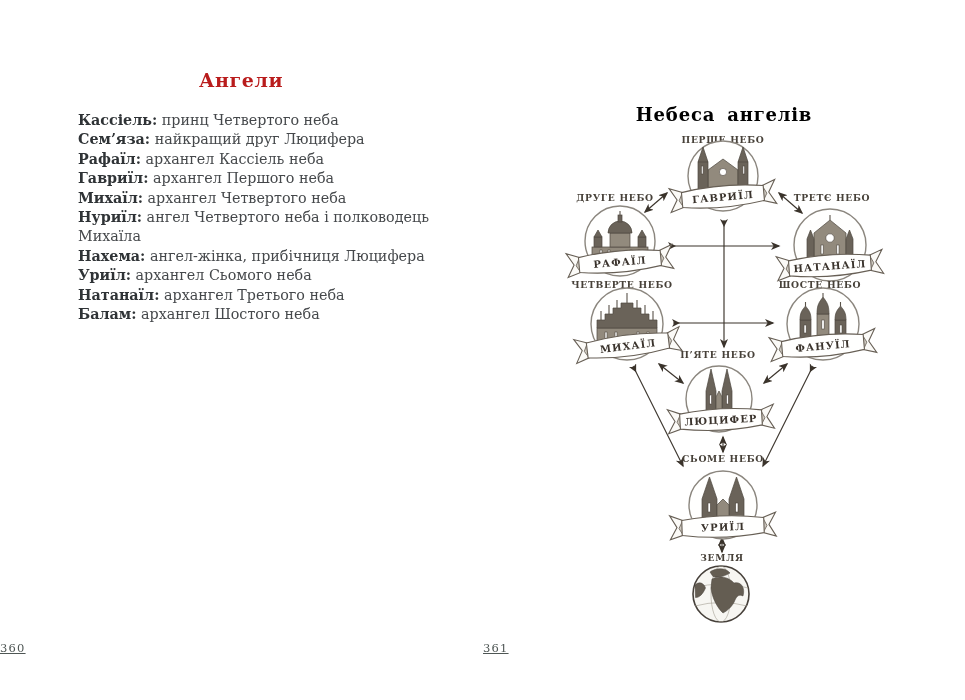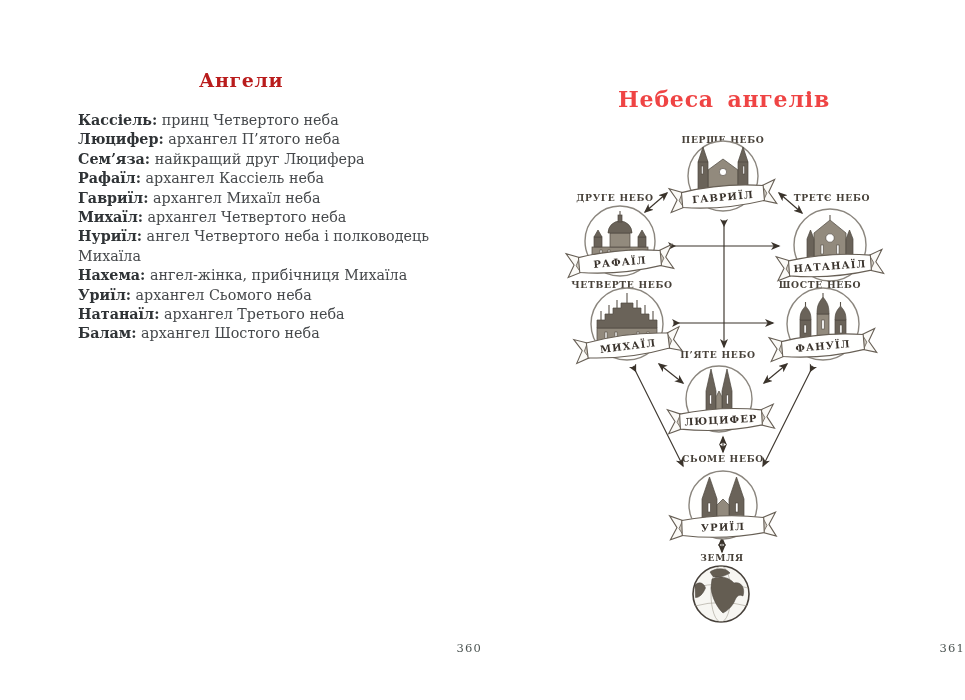--- a/index.html
+++ b/index.html
@@ -19,28 +19,28 @@
     letter-spacing:.6px;color:#b91c1c;
   }
   .angel-list{
     position:absolute;top:95px;left:62px;width:400px;
     margin:16px;padding:0;list-style:none;
     font-size:14.3px;line-height:19.4px;color:#45484b;
   }
   .angel-list b{color:#2f3336;}
 
   .right-title{
-    position:absolute;top:71px;left:0;width:100%;
-    text-align:center;font-size:22px;font-weight:bold;
-    letter-spacing:.8px;word-spacing:5px;color:#ef4444;
+    position:absolute;top:92px;left:0;width:100%;
+    text-align:center;font-size:18px;font-weight:bold;
+    letter-spacing:.8px;word-spacing:5px;color:#000000;
   }
 
   .pagenum{
     position:absolute;top:641px;left:0;width:100%;
-    text-align:right;font-size:11.5px;letter-spacing:1.2px;color:#4e5654;
+    text-align:left;font-size:11.5px;letter-spacing:1.2px;color:#4e5654;text-decoration:underline;
   }
 
   .diagram{position:absolute;left:0;top:60px;}
 
   
   .ln{stroke:#3a332b;stroke-width:1.15;fill:none;}
   .circ{fill:#fffffe;stroke:#8b867e;stroke-width:1.4;}
   .heaven{font-family:"DejaVu Serif",serif;font-size:9.2px;font-weight:bold;
           fill:#474139;letter-spacing:.7px;text-anchor:middle;}
   .bname{font-family:"DejaVu Serif",serif;font-size:10px;font-weight:bold;
@@ -59,27 +59,26 @@
 </head>
 <body>
 
 <div>
 
   <section class="page page-left">
     <h1 class="left-title">Ангели</h1>
 
     <ul class="angel-list">
       <li><b>Кассіель:</b> <span>принц Четвертого неба</span></li>
-      <li><b>Люцифер:</b> <span>архангел П’ятого неба</span></li>
       <li><b>Сем’яза:</b> <span>найкращий друг Люцифера</span></li>
       <li><b>Рафаїл:</b> <span>архангел Кассіель неба</span></li>
-      <li><b>Гавриїл:</b> <span>архангел Михаїл неба</span></li>
+      <li><b>Гавриїл:</b> <span>архангел Першого неба</span></li>
       <li><b>Михаїл:</b> <span>архангел Четвертого неба</span></li>
       <li><b>Нуриїл:</b> <span>ангел Четвертого неба і полководець Михаїла</span></li>
-      <li><b>Нахема:</b> <span>ангел-жінка, прибічниця Михаїла</span></li>
+      <li><b>Нахема:</b> <span>ангел-жінка, прибічниця Люцифера</span></li>
       <li><b>Уриїл:</b> <span>архангел Сьомого неба</span></li>
       <li><b>Натанаїл:</b> <span>архангел Третього неба</span></li>
       <li><b>Балам:</b> <span>архангел Шостого неба</span></li>
     </ul>
 
     <div class="pagenum">360</div>
   </section>
 
   <section class="page page-right">
     <h1 class="right-title">Небеса ангелів</h1>

